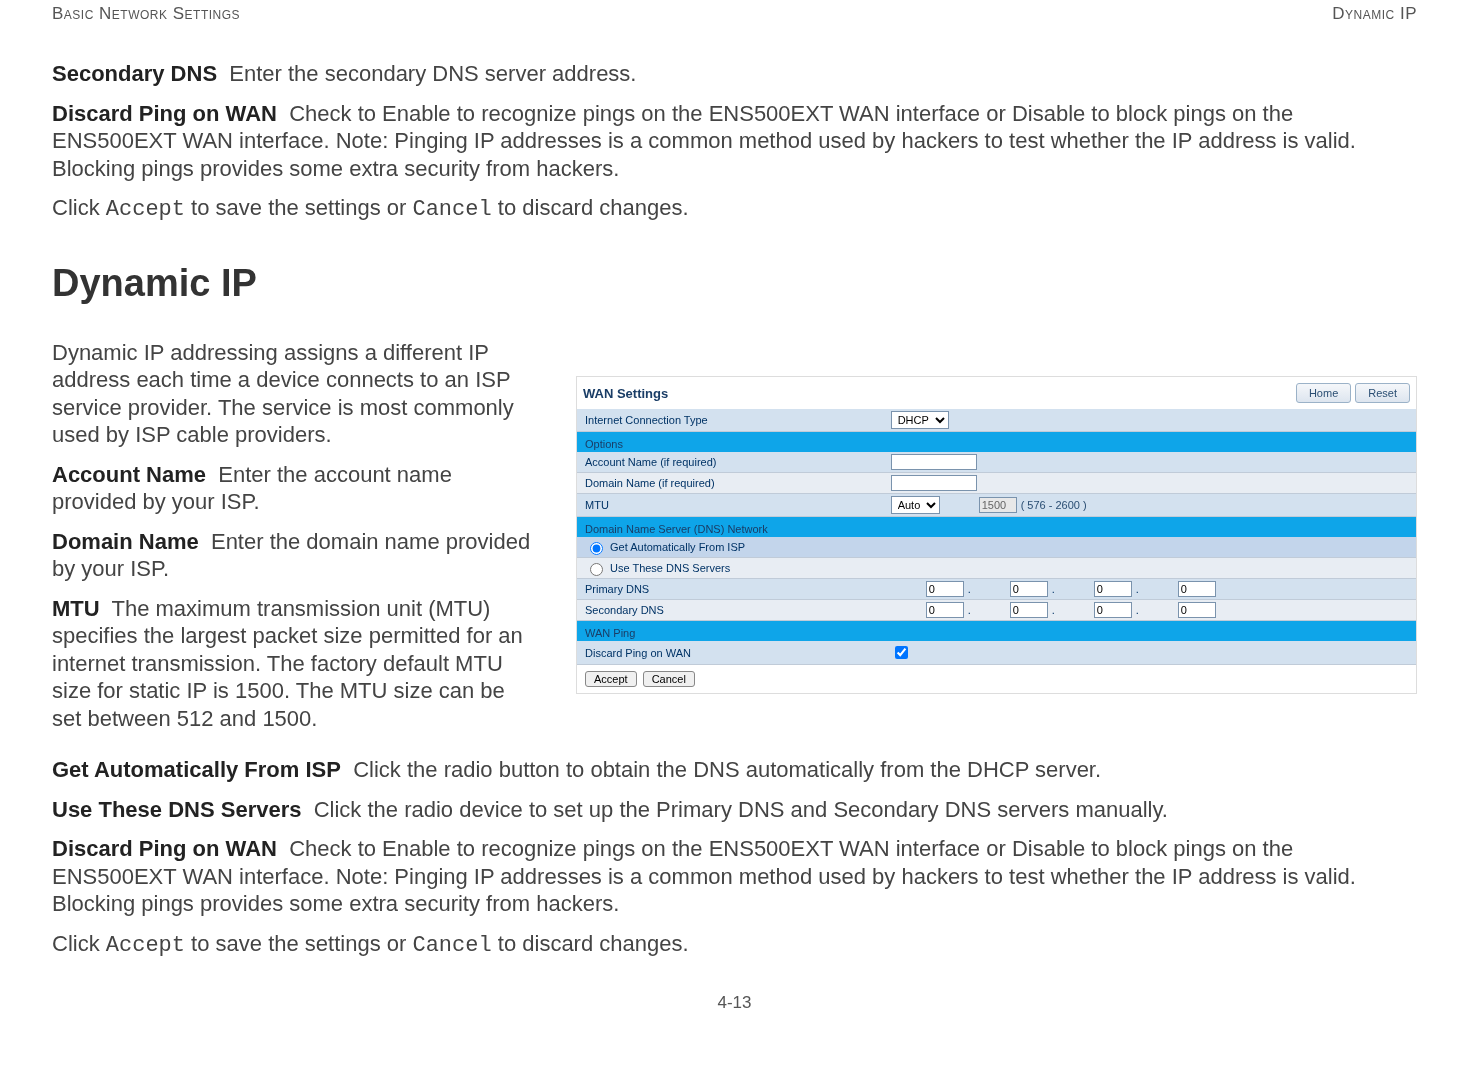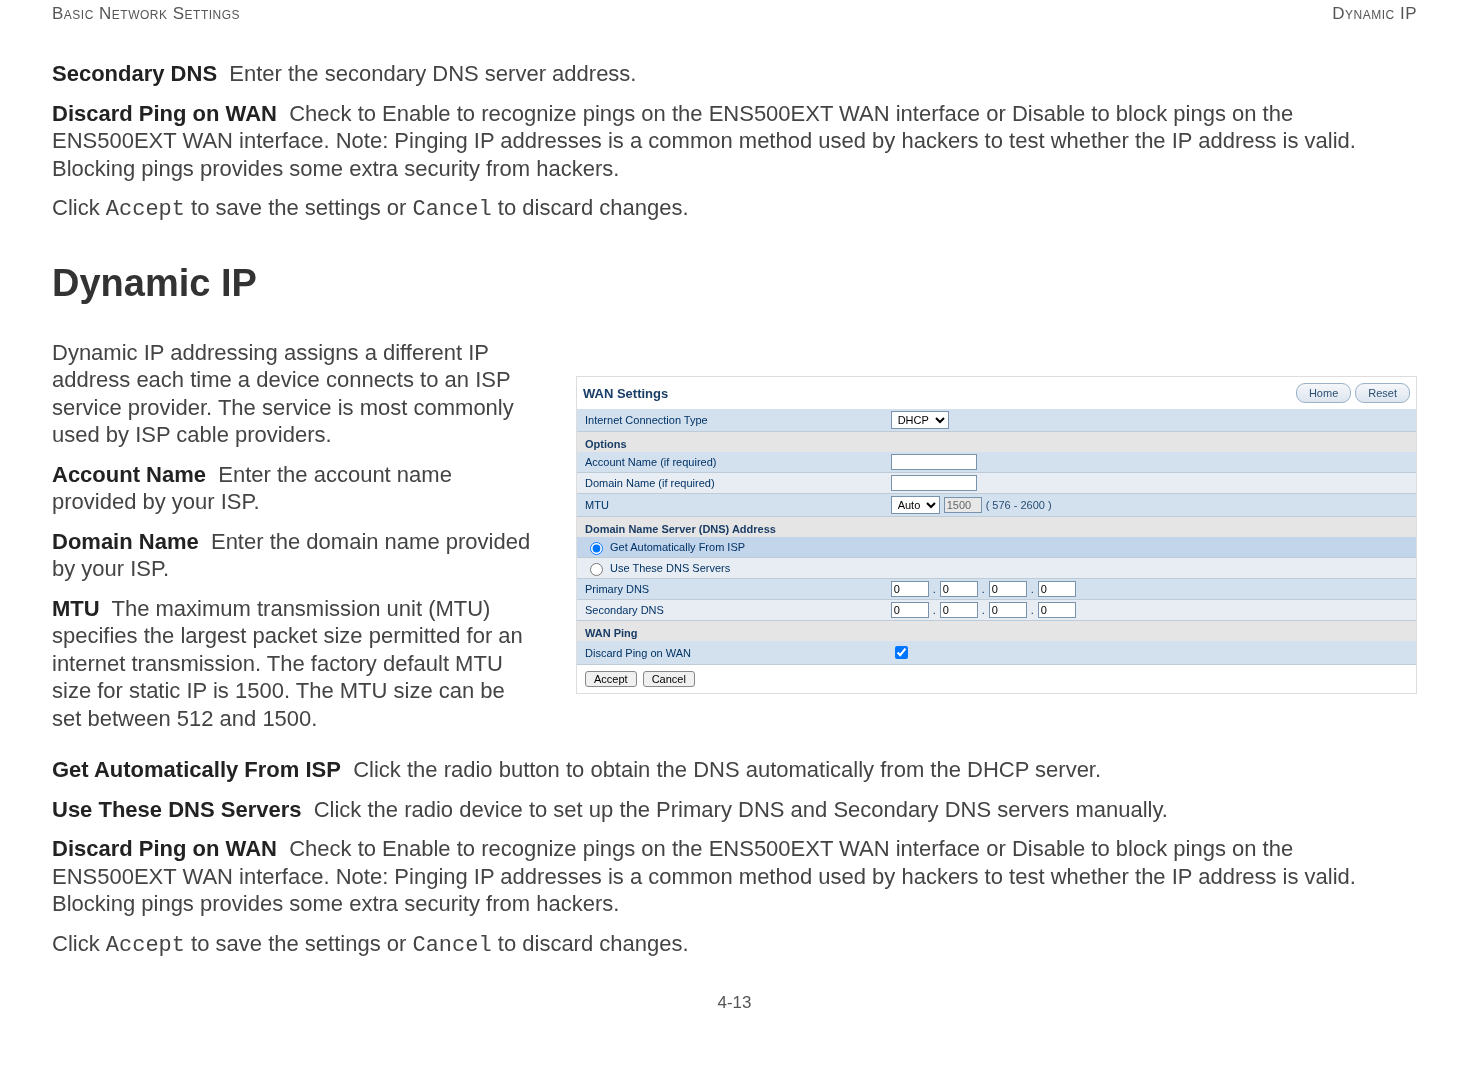--- a/index.html
+++ b/index.html
@@ -70,21 +70,21 @@
     font-size: 13px;
     color: #1a3d66;
   }
   .ss-header .btns {
     display: flex;
     gap: 4px;
   }
   .ss-btn {
     background: linear-gradient(#f5f7fa,#dde5ef);
     border: 1px solid #9bb2c8;
-    border-radius: 9px;
+    border-radius: 3px;
     padding: 3px 12px;
     font-size: 11px;
     color: #2a4e73;
     cursor: pointer;
   }
   .ss-row {
     display: flex;
     align-items: center;
     border-bottom: 1px solid #c0cbd8;
     min-height: 20px;
@@ -98,32 +98,32 @@
     padding: 2px 4px;
     display: flex;
     align-items: center;
     gap: 4px;
     flex-wrap: wrap;
   }
   .ss-row.band-blue { background: #d3e1ef; }
   .ss-row.band-grey { background: #e8edf3; }
   .ss-row.band-sel { background: #c3d5eb; }
   .ss-section-label {
-    font-weight: bold;
+    font-weight: normal;
     padding: 6px 8px 2px 8px;
-    background: #e5e5e5;
+    background: #0ea5e9;
     color: #1a3d66;
   }
   select.ss-input, input.ss-input {
     border: 1px solid #7a93ad;
     font-size: 11px;
     padding: 1px 2px;
     background: #fff;
   }
-  input.ss-input.tiny { width: 32px; text-align:left; }
+  input.ss-input.tiny { width: 32px; text-align:left;margin-left:35px; }
   input.ss-input.small { width: 80px; }
   input.ss-input.disabled { background: #e8e8e8; color:#666;}
   .hint {
     color: #2a4e73;
     font-size: 11px;
   }
   .ss-bottom-btns {
     padding: 6px 8px;
     display: flex;
     gap: 6px;
@@ -228,21 +228,21 @@
 
         <div class="ss-row band-blue">
           <div class="label">MTU</div>
           <div class="field">
             <select class="ss-input"><option>Auto</option></select>
             <input class="ss-input tiny disabled" disabled="" value="1500" style="">
             <span class="hint">( 576 - 2600 )</span>
           </div>
         </div>
 
-        <div class="ss-section-label">Domain Name Server (DNS) Address</div>
+        <div class="ss-section-label">Domain Name Server (DNS) Network</div>
 
         <div class="ss-row band-sel">
           <div class="field" style="padding-left:8px;">
             <input type="radio" checked="" style="">
             <span>Get Automatically From ISP</span>
           </div>
         </div>
 
         <div class="ss-row band-grey">
           <div class="field" style="padding-left:8px;">

